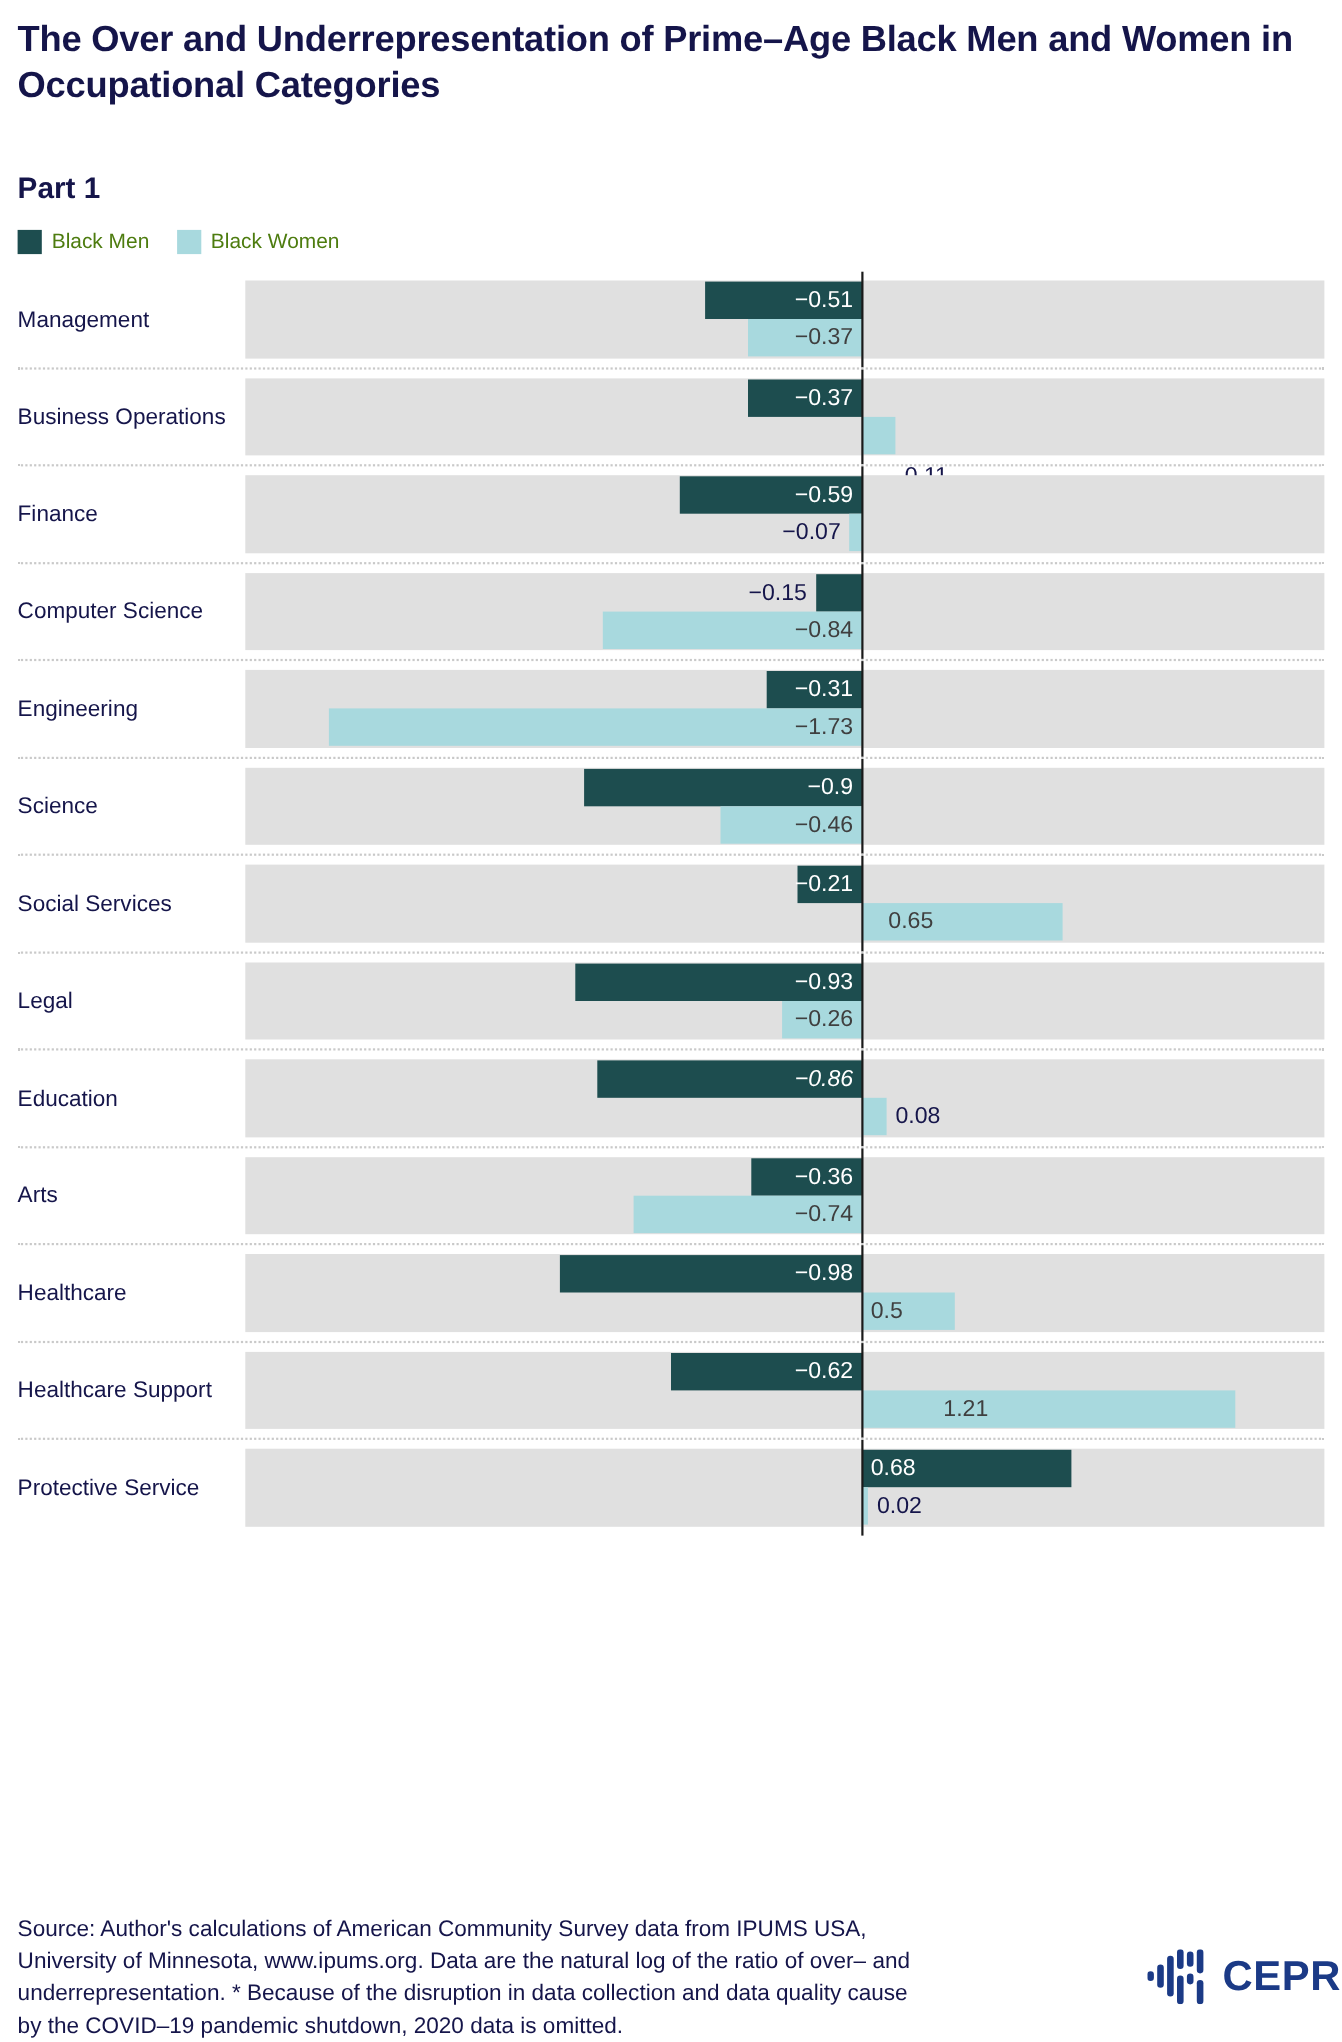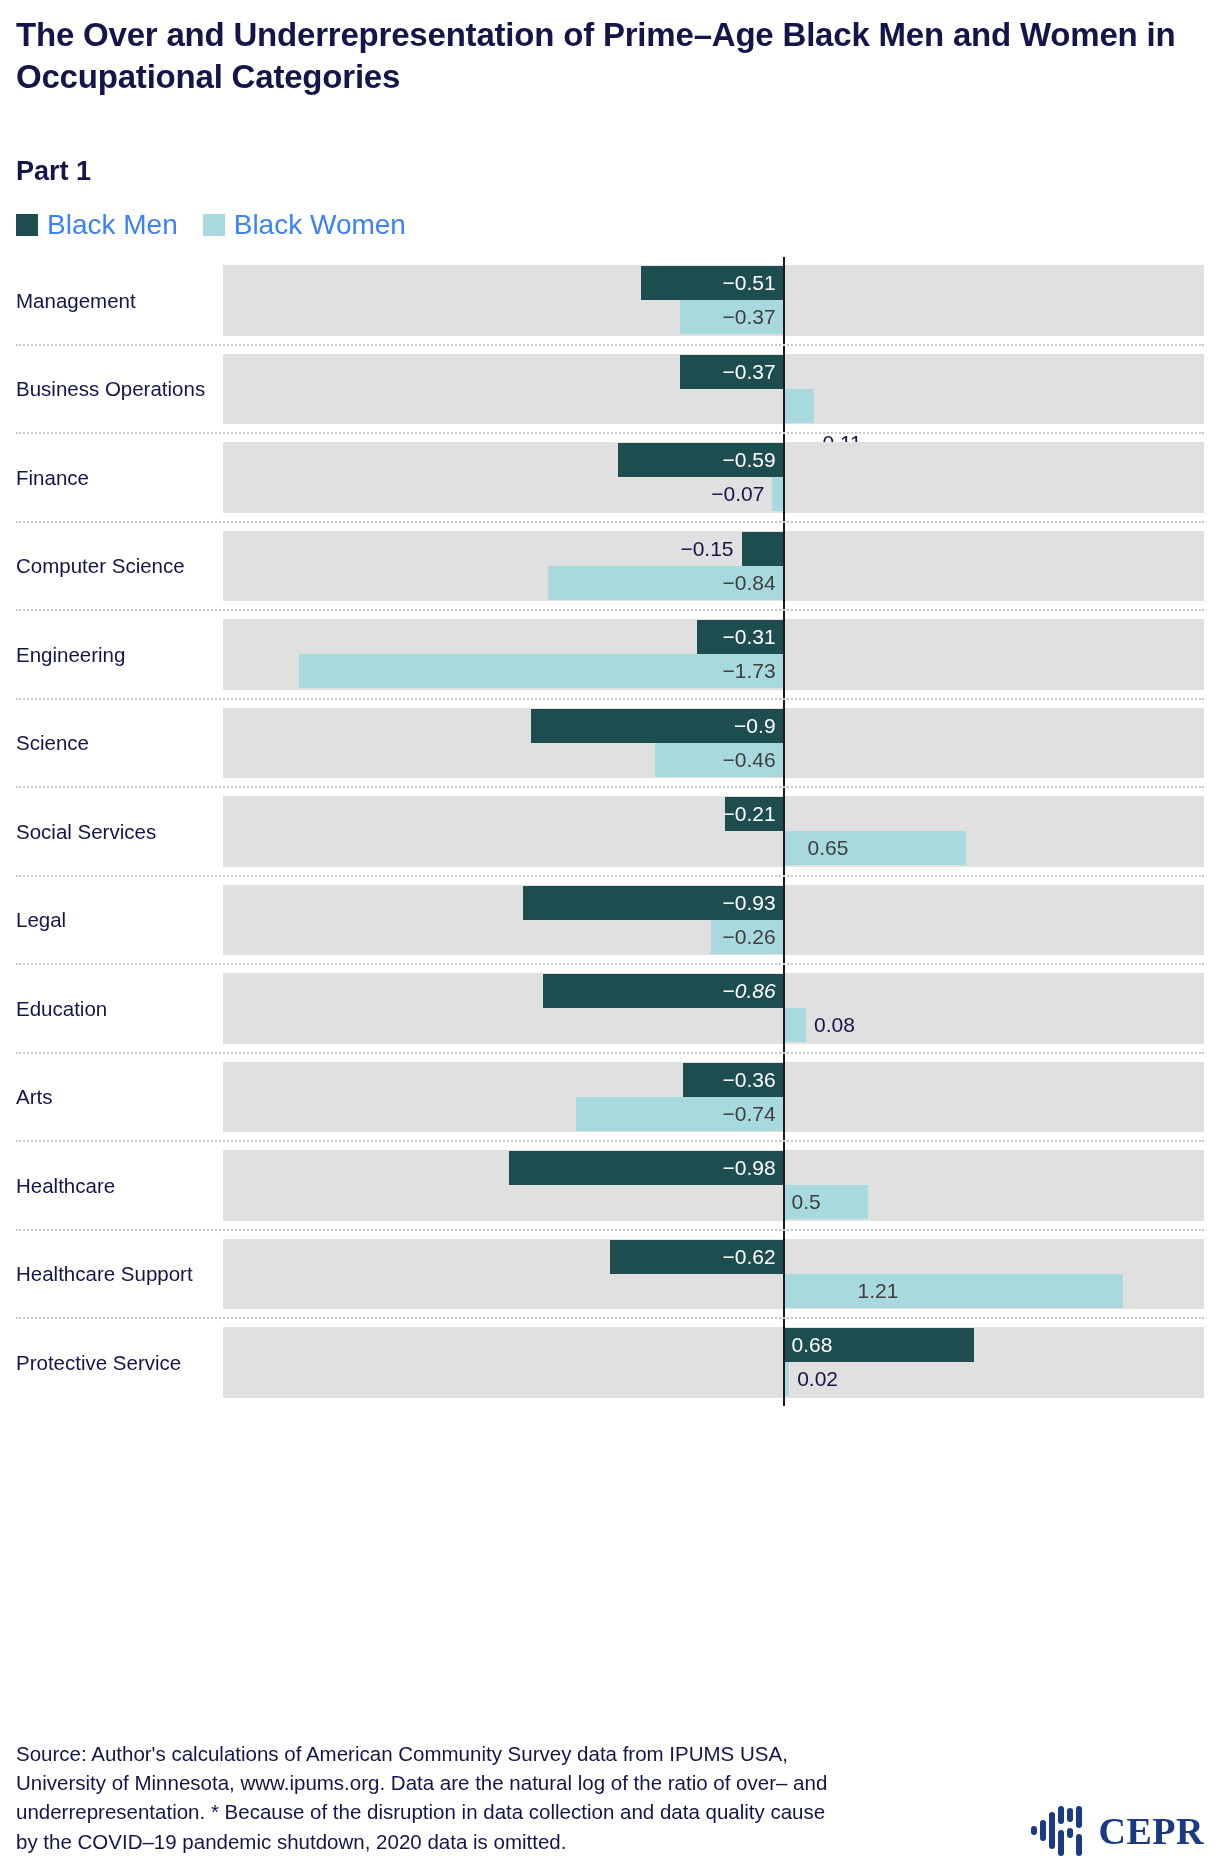--- a/index.html
+++ b/index.html
@@ -23,21 +23,21 @@
   .subtitle{
     font-size:21px;font-style:italic;color:#15154a;margin-top:18px;
   }
 
   
   .legend{display:flex;align-items:center;gap:11px;margin-top:22px;}
   .legend-item{display:flex;align-items:center;gap:9px;margin-right:14px;}
   .swatch{width:22px;height:22px;display:inline-block;}
   .sw-men{background:#1d4d4f;}
   .sw-women{background:#a8d9de;}
-  .legend-label{font-size:28px;color:#3b82f6;}
+  .legend-label{font-size:19px;color:#4d7c0f;}
 
   
   .chart{position:relative;margin-top:16px;}
   .row{position:relative;height:86.5px;display:flex;align-items:stretch;}
   .row + .row{border-top:2px dotted #c9c9c9;}
   .cat-label{
     width:207px;flex:0 0 207px;display:flex;align-items:center;
     font-size:20.5px;color:#15154a;padding-right:8px;box-sizing:border-box;
   }
   .plot{
@@ -59,27 +59,27 @@
   .val.women{top:43px;}
   .val.inside-dark{color:#ffffff;}
   .val.inside-light{color:#3f3f3f;}
   .val.outside{color:#15154a;}
   .zeroline{
     position:absolute;top:0;bottom:0;width:2px;background:#1a1a1a;
   }
 
   
   .footer{
-    position:absolute;left:16px;right:16px;bottom:14px;
-    display:flex;align-items:flex-end;justify-content:space-between;gap:4px;
+    position:absolute;left:16px;right:1px;bottom:14px;
+    display:flex;justify-content:space-between;gap:4px;
   }
   .source{
     font-size:20.5px;line-height:1.43;color:#15154a;max-width:830px;
   }
-  .logo{display:flex;align-items:center;gap:10px;font-family:Liberation Serif, serif;}
+  .logo{display:flex;align-items:center;gap:10px;}
   .logo-mark{width:58px;height:50px;}
   .logo-text{font-size:38px;font-weight:bold;color:#1b3a86;letter-spacing:0.5px;}
 </style>
 </head>
 <body>
 
 <div class="page">
 
   <div class="title">The Over and Underrepresentation of Prime–Age Black Men and Women in Occupational Categories</div>
   <div class="part">Part 1</div>

